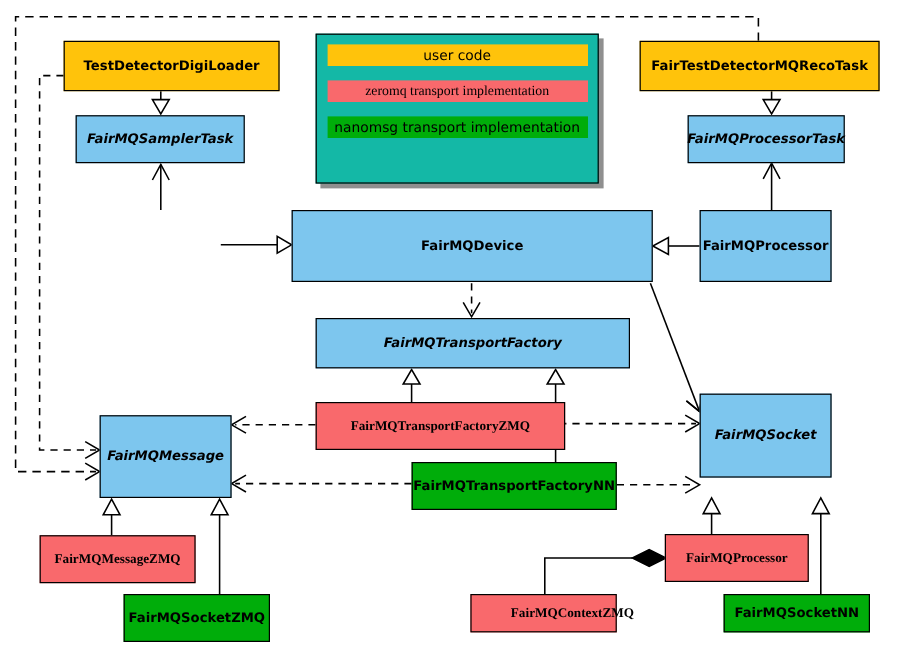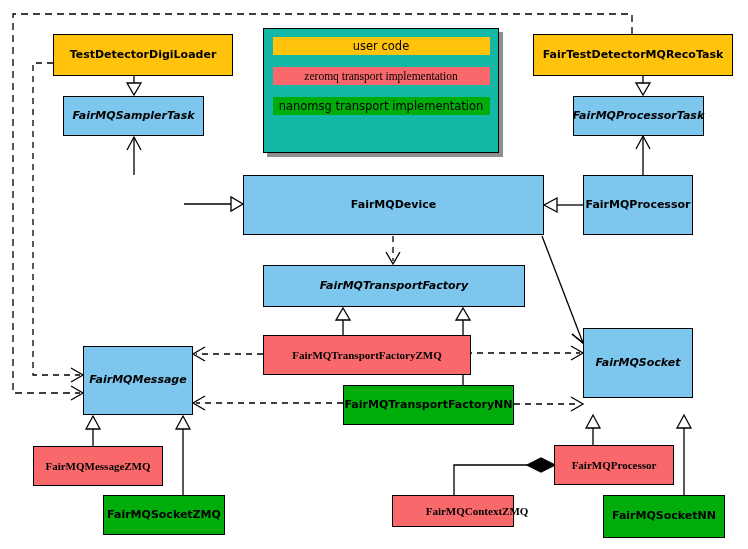--- a/index.html
+++ b/index.html
@@ -30,21 +30,21 @@
   .n6 {left:583px; top:175px; width:110px; height:60px;}
   .n7 {left:263px; top:265px; width:262px; height:42px;}
   .n8 {left:263px; top:335px; width:208px; height:40px;}
   .n9 {left:343px; top:385px; width:171px; height:40px;}
   .n10{left:83px;  top:346px; width:110px; height:69px;}
   .n11{left:583px; top:328px; width:110px; height:70px;}
   .n12{left:33px;  top:446px; width:130px; height:40px;}
   .n13{left:103px; top:495px; width:122px; height:40px;}
   .n14{left:554px; top:445px; width:120px; height:40px;}
   .n15{left:392px; top:495px; width:122px; height:32px;padding-left:48px;}
-  .n16{left:603px; top:495px; width:122px; height:43px;}
+  .n16{left:603px; top:495px; width:122px; height:32px;}
   
   .legend{
     position:absolute;z-index:1;left:263px;top:28px;width:236px;height:125px;
     box-sizing:border-box;border:1.6px solid #000;background:#14b8a6;
     box-shadow:4px 4px 0 #8f8f8f;
     display:flex;flex-direction:column;align-items:center;padding-top:8px;gap:12px;
   }
   .legend-bar{
     width:217px;height:18px;box-sizing:border-box;
     display:flex;align-items:center;justify-content:center;

